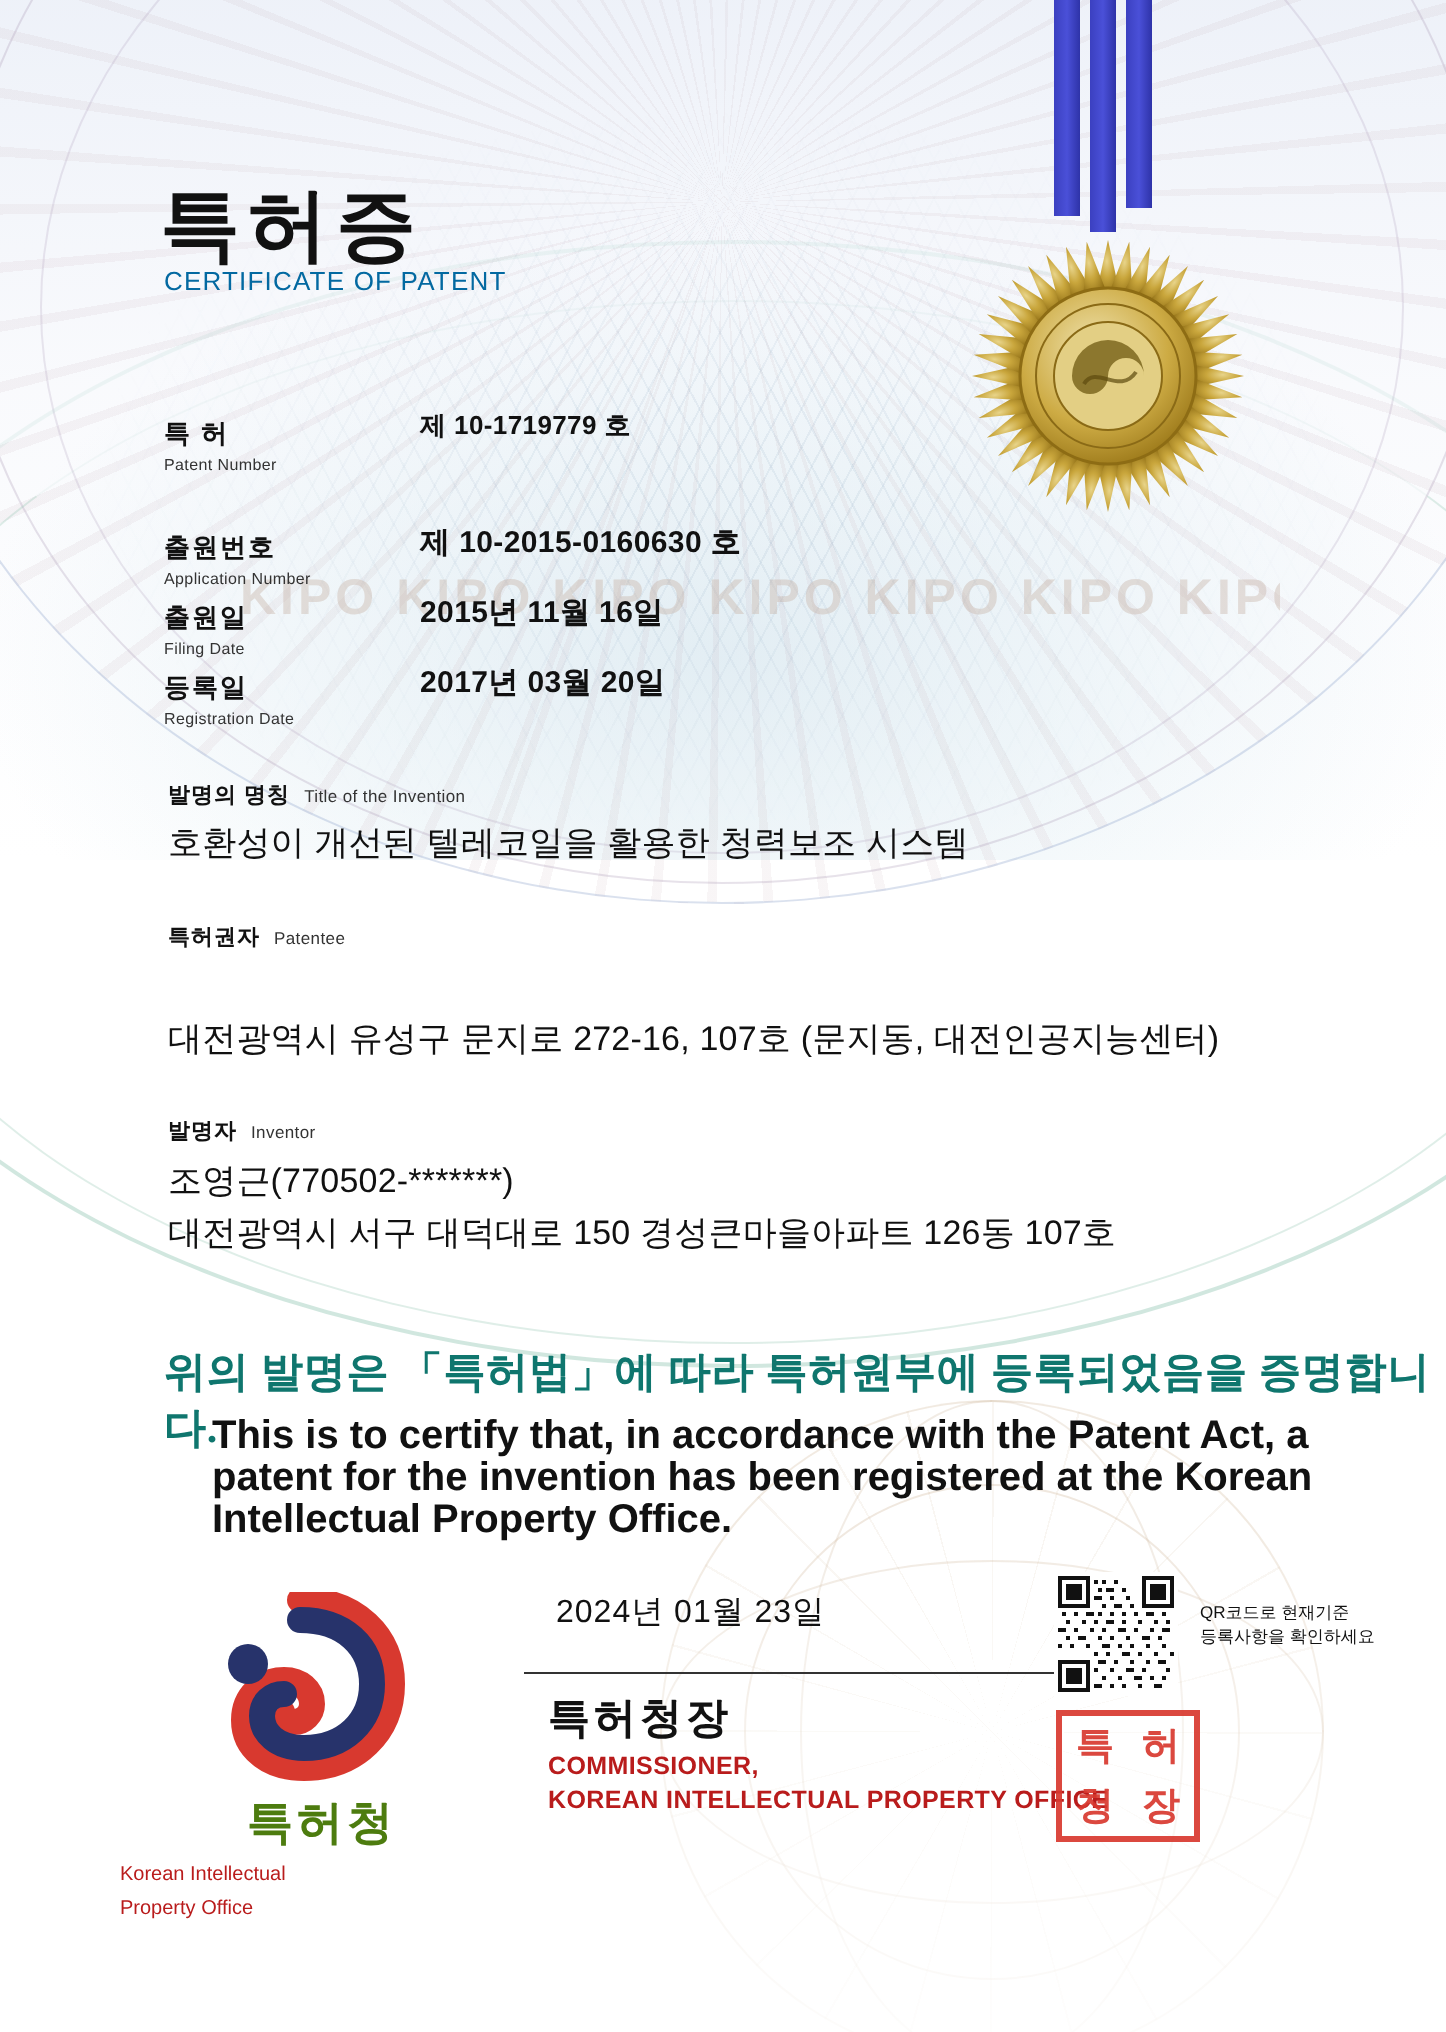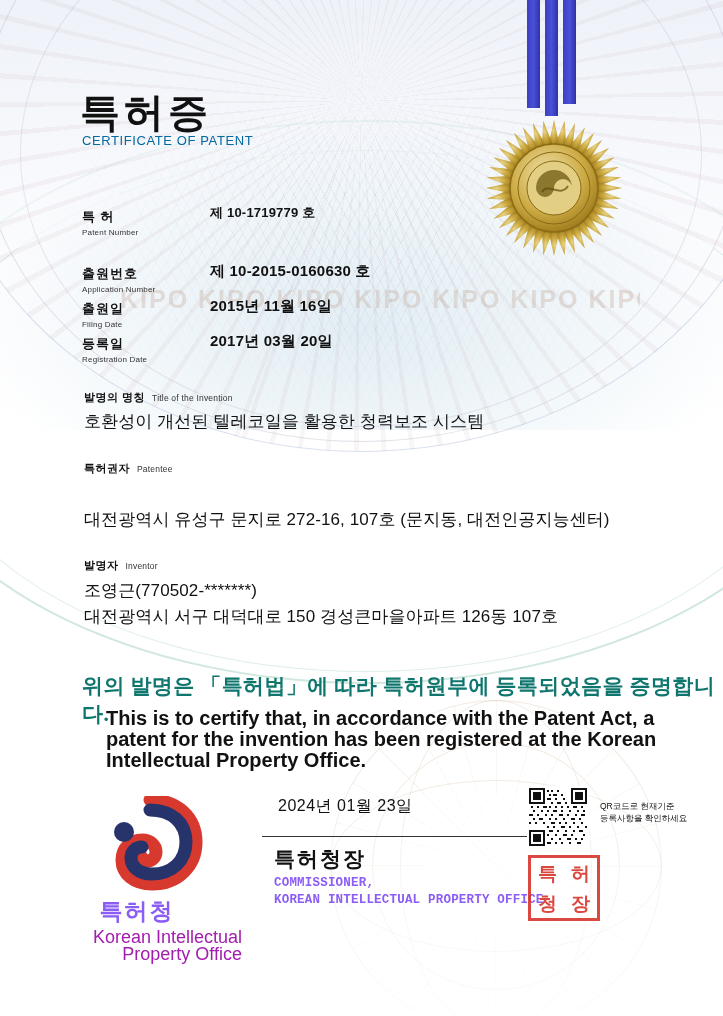--- a/index.html
+++ b/index.html
@@ -228,41 +228,40 @@
     letter-spacing: 2px;
     color: #111;
     text-align: center;
   }
   .commissioner-en {
     position: absolute; left: 274px; top: 875px;
     font-size: 12.5px;
     font-weight: 700;
     line-height: 17px;
     letter-spacing: 0.2px;
-    color: #8b5cf6;
-    font-family: Liberation Mono, monospace;
+    color: #b91c1c;
   }
 
   
   .kipo-logo { position: absolute; left: 90px; top: 796px; width: 120px; height: 96px; }
   .kipo-name-ko {
-    position: absolute; left: 69px; top: 896px; width: 136px;
+    position: absolute; left: 93px; top: 896px; width: 136px;
     text-align: center;
     font-family: "Liberation Serif", serif;
     font-size: 23px;
     font-weight: 700;
     letter-spacing: 2px;
-    color: #8b5cf6;
+    color: #4d7c0f;
   }
   .kipo-name-en {
     position: absolute; left: 60px; top: 929px; width: 182px;
-    text-align: right;
-    font-size: 18px;
+    text-align: left;
+    font-size: 10px;
     line-height: 17px;
-    color: #a21caf;
+    color: #b91c1c;
   }
 
   
   .qr { position: absolute; left: 527px; top: 786px; width: 62px; height: 62px; }
   .qr-note {
     position: absolute; left: 600px; top: 800px;
     font-size: 8.5px;
     line-height: 12px;
     color: #111;
     white-space: nowrap;

